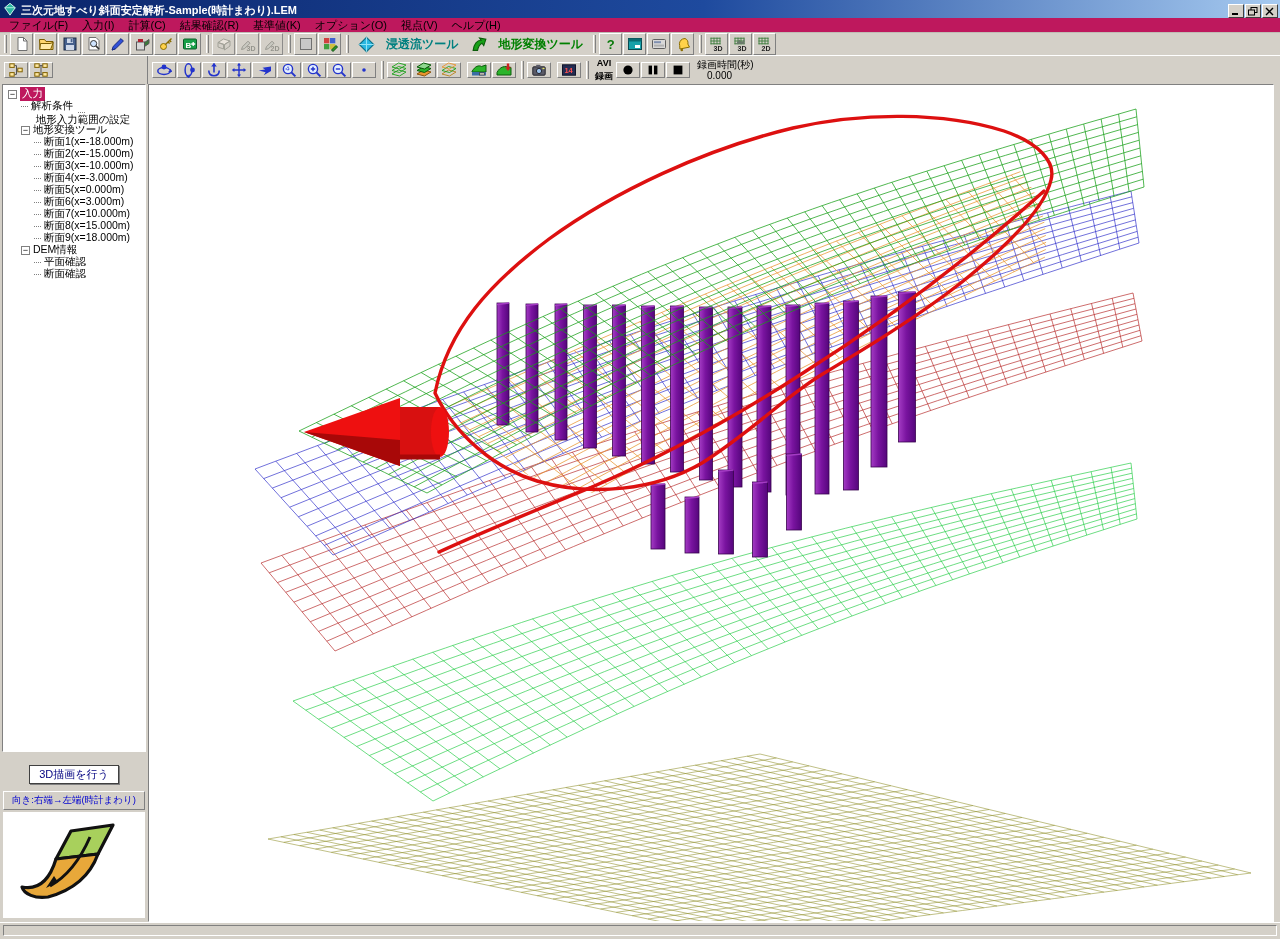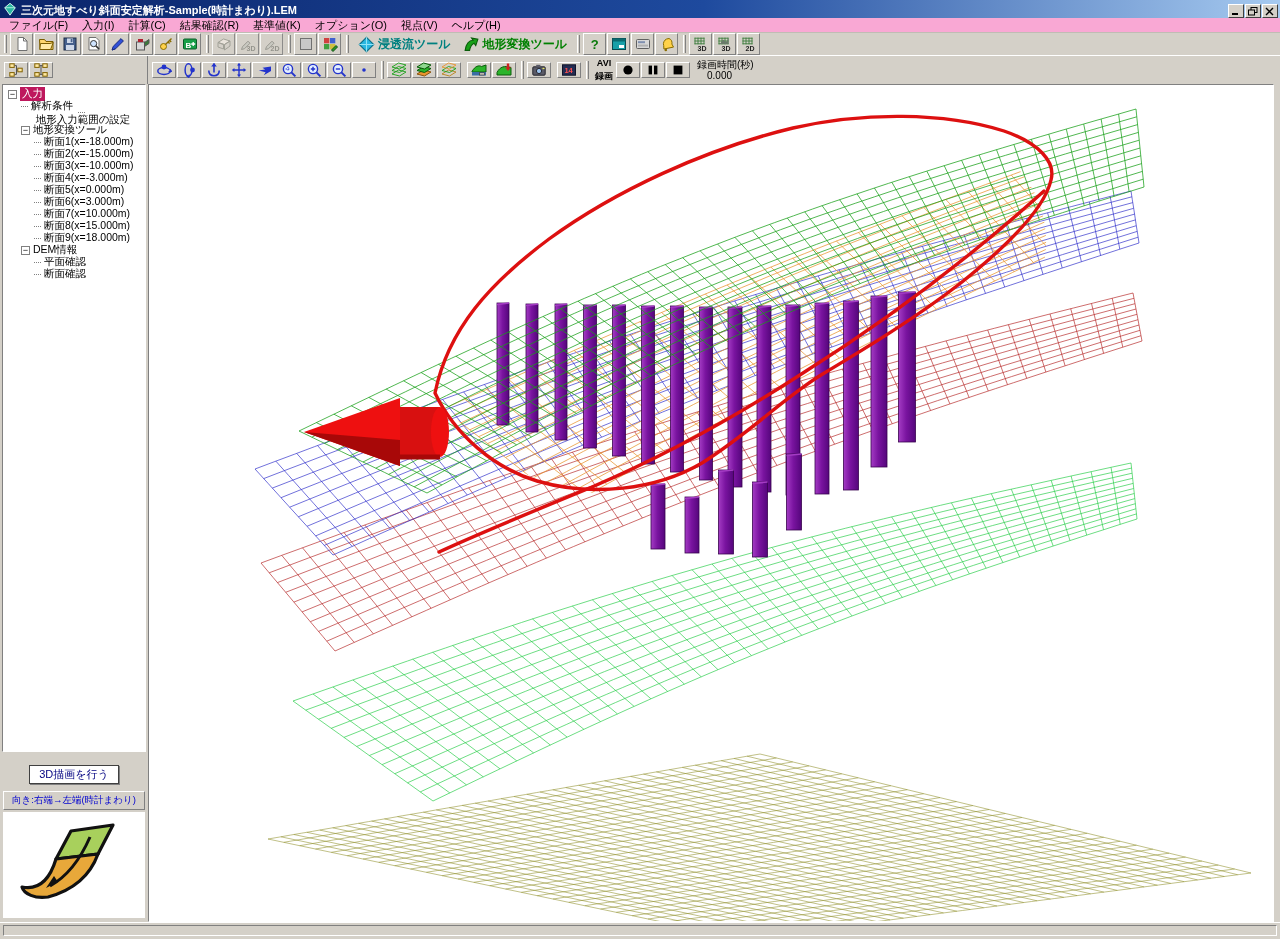--- a/index.html
+++ b/index.html
@@ -13,37 +13,37 @@
   .titlebar { position:absolute; top:0; left:0; right:0; height:18px;
     background:linear-gradient(90deg,#0a246a 0%,#1e4a9e 55%,#a6caf0 100%);
     display:flex; align-items:flex-end; padding:0 2px 0 3px; color:#fff; }
   .titlebar .ttxt { font-weight:bold; font-size:11px; margin-left:4px; flex:1;
     white-space:nowrap; overflow:hidden; }
   .winbtn { width:16px; height:14px; margin-left:1px; background:#d4d0c8;
     border:1px solid; border-color:#fff #404040 #404040 #fff;
     display:inline-flex; align-items:center; justify-content:center; padding:0; }
   
   .menubar { position:absolute; top:18px; left:0; right:0; height:15px;
-    background:#f9a8d4; display:flex; align-items:center; padding-left:2px;
+    background:#be185d; display:flex; align-items:center; padding-left:2px;
     border-bottom:1px solid #c0bcb4; }
   .menu-item { padding:1px 7px; font-size:11px; color:#000; cursor:default; }
   
   .toolbar { position:absolute; left:0; right:0; background:#d4d0c8;
     display:flex; align-items:center; }
   .tb1 { top:33px; height:23px; border-bottom:1px solid #fff; }
   .tb2 { top:56px; height:28px; }
   .grip { width:3px; height:18px; margin:0 3px 0 4px;
     border-left:1px solid #fff; border-right:1px solid #808080; }
   .gap  { width:5px; }
   .tbtn { width:23px; height:22px; background:#d4d0c8; border:1px solid;
     border-color:#fff #808080 #808080 #fff; display:inline-flex; align-items:center;
     justify-content:center; margin-right:1px; padding:0; }
   .tb2 .tbtn { width:24px; height:16px; }
   .tbtn svg { display:block; }
-  .tool-label-btn { display:inline-flex; align-items:center; gap:3px; height:22px;
+  .tool-label-btn { display:inline-flex; align-items:center; gap:11px; height:22px;
     padding:0 6px; font-weight:bold; font-size:12px; background:#d4d0c8; border:none; }
   .avi-label { font-size:9px; line-height:13px; font-weight:bold; text-align:center;
     margin:0 3px; white-space:pre-line; }
   .rectime { margin-left:6px; font-size:10px; line-height:11px; color:#000; }
   .rectime .val { padding-left:10px; }
   .tb2-left { width:148px; height:28px; display:flex; align-items:center;
     padding-left:4px; border-right:1px solid #808080; }
   .tb2-main { display:flex; align-items:center; flex:1; padding-left:4px; }
   
   .main { position:absolute; top:84px; left:0; right:0; bottom:17px; background:#d4d0c8; }

